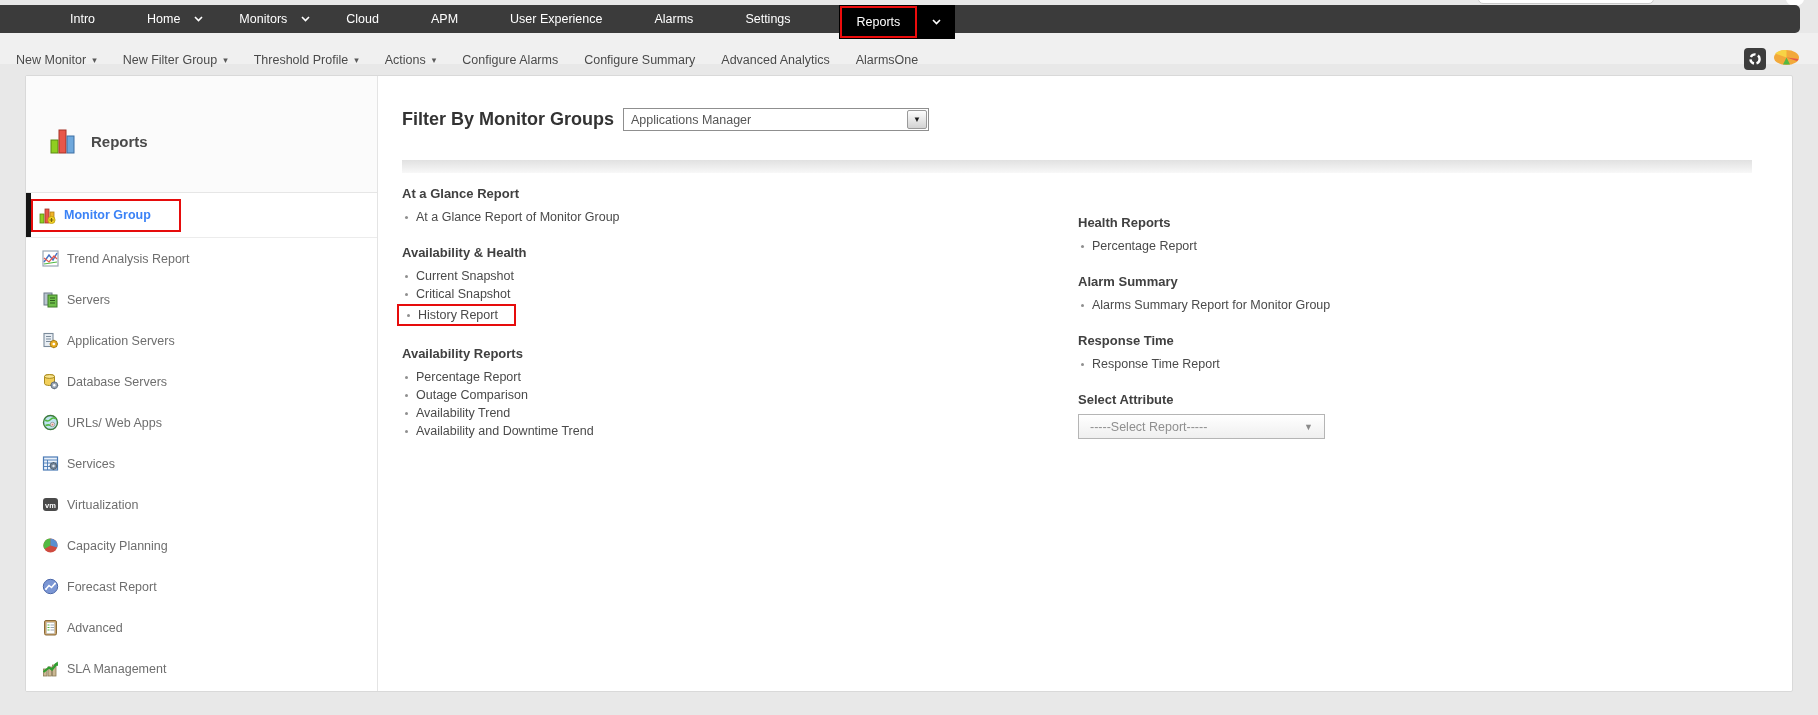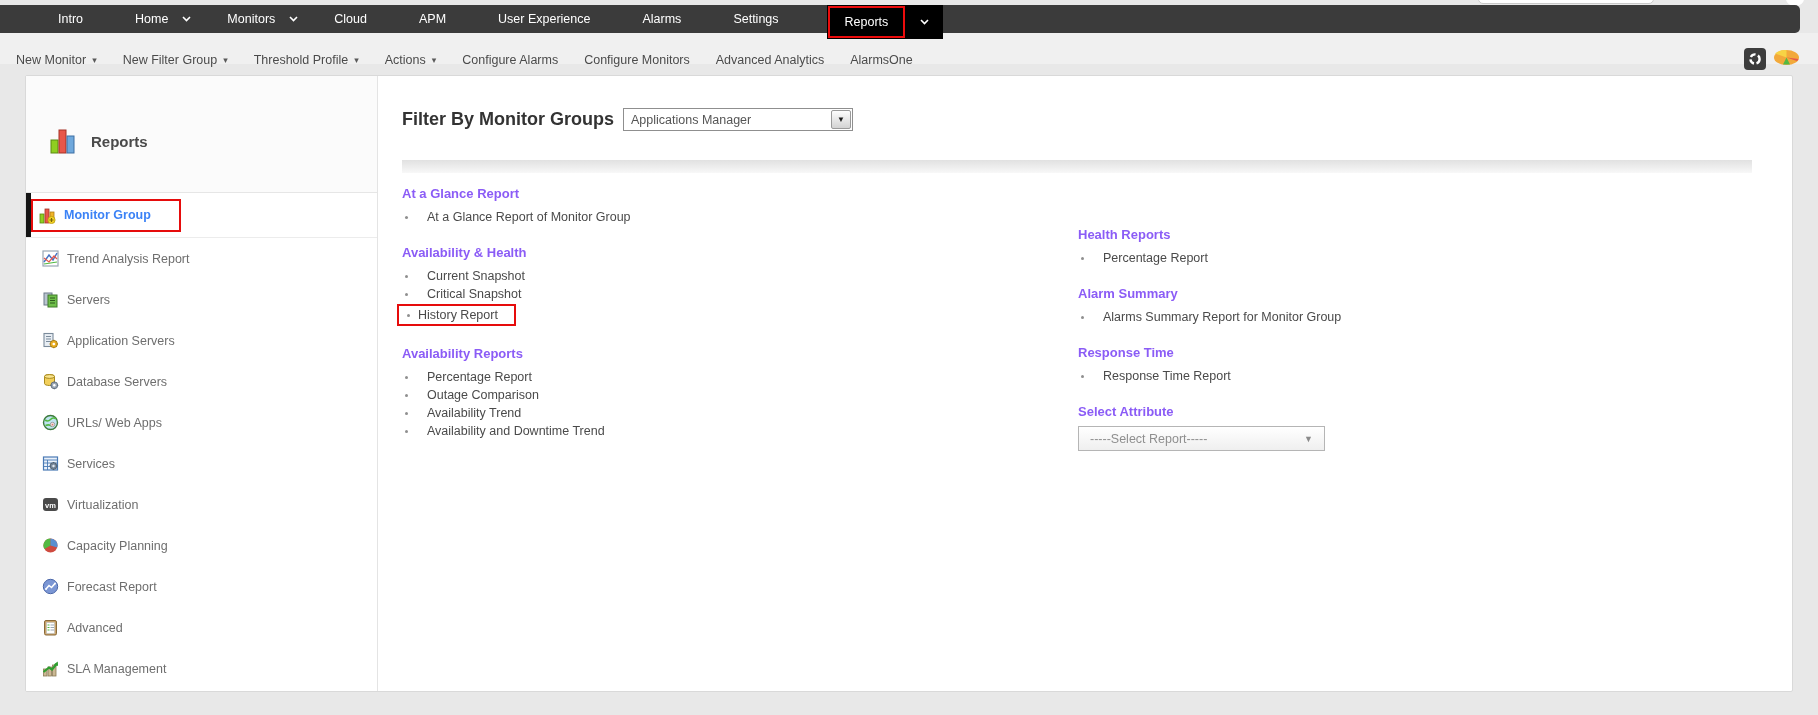--- a/index.html
+++ b/index.html
@@ -18,21 +18,21 @@
   }
   .top-circle {
     position:absolute; left:1786px; top:-8px; width:18px; height:14px;
     background:#fff; border-radius:50%;
   }
 
   
   .topnav {
     position:absolute; left:0; top:5px; width:1800px; height:28px;
     background:#3b3b3b; border-radius:0 5px 5px 0;
-    display:flex; align-items:stretch; padding-left:32px;
+    display:flex; align-items:stretch; padding-left:44px;
     color:#fff; font-size:12.5px; z-index:6;
   }
   .nav-item {
     display:flex; align-items:center; padding:0 26px; cursor:pointer; white-space:nowrap;
   }
   .nav-caret { display:flex; align-items:center; padding:0 4px; margin-left:-16px; margin-right:6px; cursor:pointer; }
   .nav-reports-wrap {
     display:flex; align-items:stretch; background:#000; height:34px; margin-left:22px;
   }
   .nav-reports-box {
@@ -83,38 +83,38 @@
     display:flex; align-items:center; gap:8px; margin-left:5px;
     border:2px solid #e60c0c; padding:6px 28px 6px 6px;
   }
   .sicon { width:17px; height:17px; flex:0 0 auto; display:block; }
 
   
   .main { flex:1; position:relative; padding:32px 0 0 24px; }
   .filter-row { display:flex; align-items:center; gap:9px; height:23px; }
   .filter-label { font-size:18px; font-weight:bold; color:#333; }
   .select-box {
-    width:230px; height:23px; border:1px solid #8f8f8f; background:#fff;
+    width:306px; height:23px; border:1px solid #8f8f8f; background:#fff;
     display:flex; align-items:center; justify-content:space-between;
     padding-left:7px; font-size:12.5px; color:#555; cursor:pointer;
   }
   .select-arrow-btn {
     width:20px; height:19px; margin-right:1px; border:1px solid #9a9a9a; border-radius:2px;
     background:linear-gradient(#fdfdfd,#d3d3d3);
     display:flex; align-items:center; justify-content:center;
     font-size:8px; color:#1c1c1c; cursor:pointer;
   }
   .divider-band {
     height:13px; margin:29px 40px 13px 0;
     background:linear-gradient(#e1e1e1,#f8f8f8);
   }
   .section { margin-bottom:19px; }
-  .section-title { font-size:13px; font-weight:bold; color:#8b5cf6; margin-bottom:7px;margin-top:12px; }
+  .section-title { font-size:13px; font-weight:bold; color:#404040; margin-bottom:7px; }
   .bullet-row {
-    display:flex; align-items:center; gap:19px; height:18px;
+    display:flex; align-items:center; gap:8px; height:18px;
     font-size:12.5px; color:#4a4a4a; padding-left:3px; cursor:pointer;
   }
   .dot { width:3px; height:3px; border-radius:50%; background:#8f8f8f; flex:0 0 auto; }
   .red-frame-inline {
     display:flex; align-items:center; gap:8px;
     border:2px solid #e60c0c; padding:2px 16px 2px 8px; margin-left:-8px;
   }
   .right-col { position:absolute; left:700px; top:139px; width:420px; }
   .right-col .section { margin-bottom:19px; }
   .attr-dropdown {
@@ -174,21 +174,21 @@
     <span class="tb-caret">▾</span>
   </div>
   <div class="tb-item">
     <span>Actions</span>
     <span class="tb-caret">▾</span>
   </div>
   <div class="tb-item">
     <span>Configure Alarms</span>
   </div>
   <div class="tb-item">
-    <span>Configure Monitors</span>
+    <span>Configure Summary</span>
   </div>
   <div class="tb-item">
     <span>Advanced Analytics</span>
   </div>
   <div class="tb-item">
     <span>AlarmsOne</span>
   </div>
 </div>
 
 <div class="toolbar-icons">

